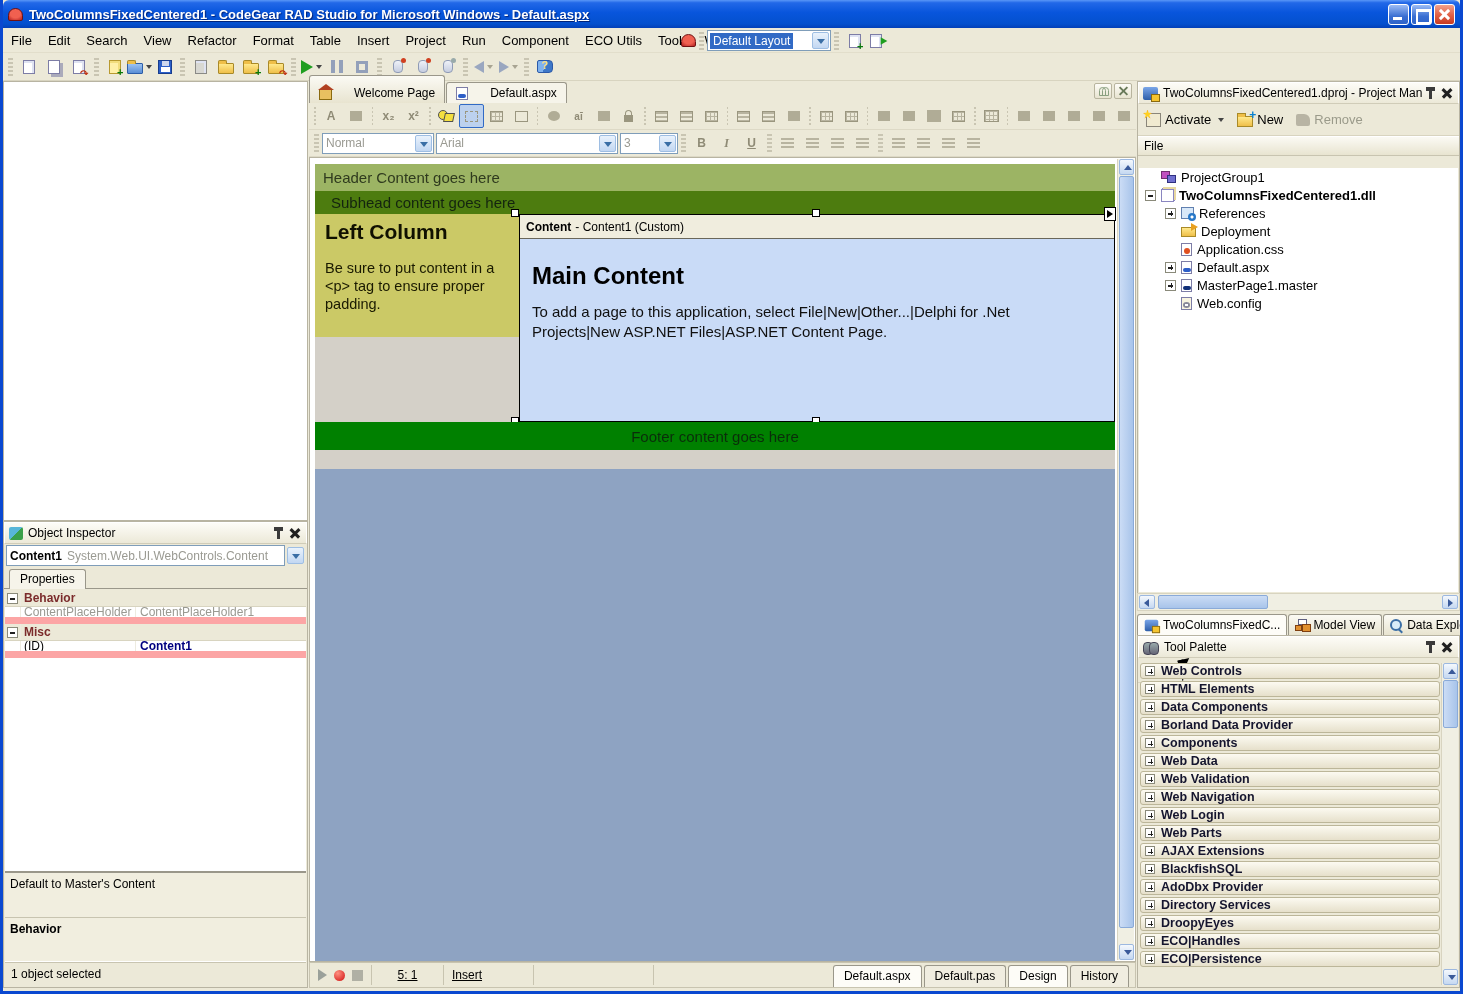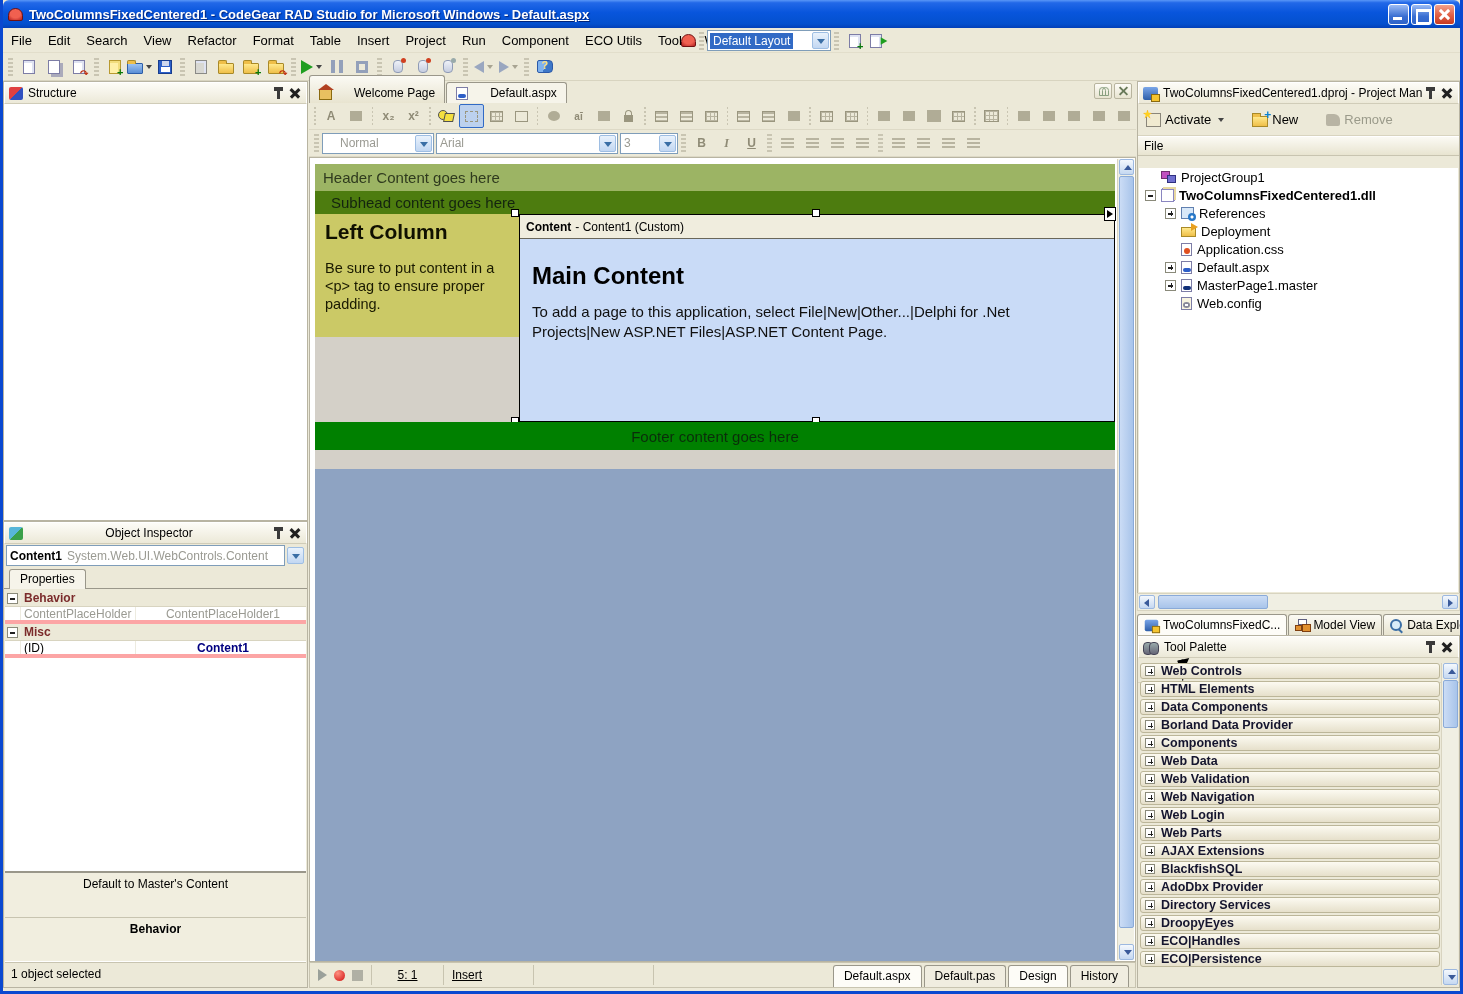--- a/index.html
+++ b/index.html
@@ -79,29 +79,29 @@
   .ic-pm::after { content:""; position:absolute; right:-2px; bottom:-2px; width:7px; height:6px; background:#f4c430; border:1px solid #8a6a10; }
   .ic-binoc { width:16px; height:11px; position:relative; }
   .ic-binoc::before,.ic-binoc::after { content:""; position:absolute; top:0; width:8px; height:11px; border-radius:4px; background:linear-gradient(#9aa,#667); border:1px solid #445; }
   .ic-binoc::after { right:0; }
 
   
   .left-col { position:absolute; left:0; top:0; width:305px; height:907px; }
   .structure-panel { position:absolute; left:0; top:0; width:305px; height:440px; border:1px solid #B8B4A2; background:#fff; }
   .structure-body { position:absolute; left:1px; top:23px; right:1px; bottom:1px; background:#fff; }
 
-  .oi-panel { position:absolute; left:0; top:440px; width:305px; height:467px; border:1px solid #B8B4A2; background:#ECE9D8;text-align:center; }
+  .oi-panel { position:absolute; left:0; top:440px; width:305px; height:467px; border:1px solid #B8B4A2; background:#ECE9D8; }
   .oi-combo-row { height:23px; display:flex; align-items:center; padding:1px 2px; }
   .oi-combo { flex:1; height:21px; background:#fff; border:1px solid #7F9DB9; display:flex; align-items:center; font-size:12px; padding-left:3px; overflow:hidden; }
   .oi-combo .objname { font-weight:bold; white-space:nowrap; }
   .oi-combo .objtype { color:#9a9a92; margin-left:5px; white-space:nowrap; }
   .oi-tabrow { height:22px; border-bottom:1px solid #9a978a; display:flex; align-items:flex-end; padding-left:5px; }
   .oi-tab { background:#F6F4EA; border:1px solid #9a978a; border-bottom:none; border-radius:3px 3px 0 0; font-size:12px; padding:2px 10px 3px; position:relative; top:1px; }
   .oi-grid { position:absolute; left:1px; right:1px; top:68px; bottom:115px; background:#fff; border-bottom:1px solid #9a978a; font-size:12px; overflow:hidden; }
-  .oi-row { height:17px; display:flex; align-items:center; border-bottom:4px solid #fca5a5; }
+  .oi-row { height:17px; display:flex; align-items:center; border-bottom:7px solid #fca5a5; }
   .oi-row.cat { background:#ECE9D8; color:#7B2B2B; font-weight:bold; border-bottom:1px solid #D8D4C0; }
   .oi-gutter { width:16px; display:flex; align-items:center; justify-content:center; align-self:stretch; border-right:1px solid #EDEBE0; }
   .expbox { width:11px; height:11px; border:1px solid #8a8a7a; background:#fff; position:relative; }
   .expbox::before { content:""; position:absolute; left:2px; top:4.5px; width:5px; height:1.5px; background:#202020; }
   .expbox.plus::after { content:""; position:absolute; left:4.5px; top:2px; width:1.5px; height:5px; background:#202020; }
   .oi-name { width:115px; padding-left:3px; align-self:stretch; display:flex; align-items:center; border-right:1px solid #EDEBE0; white-space:nowrap; overflow:hidden; }
   .oi-val { flex:1; padding-left:4px; white-space:nowrap; overflow:hidden; }
   .dim { color:#9a9a92; }
   .oi-val.idval { color:#000080; font-weight:bold; }
   .oi-desc { position:absolute; left:1px; right:1px; bottom:70px; height:45px; background:#F1EEDF; border-top:1px solid #9a978a; font-size:12px; padding:4px 5px; }
@@ -177,21 +177,21 @@
   .tri-gray { width:0;height:0;border-left:9px solid #9aa09a;border-top:6px solid transparent;border-bottom:6px solid transparent; }
   .rec-red { width:11px;height:11px;border-radius:50%;background:radial-gradient(circle at 35% 30%,#ff9080,#d01010); }
   .sq-gray { width:11px;height:11px;background:#b0b0a4; }
   .bottom-tabs { margin-left:auto; display:flex; align-items:flex-end; height:100%; padding-right:6px; }
   .btab { font-size:12px; border:1px solid #9a978a; border-bottom:none; padding:3px 10px 4px; background:#F0EDE0; border-radius:3px 3px 0 0; margin-left:2px; }
   .btab.active { background:#FDFCF7; }
 
   
   .right-col { position:absolute; left:1134px; top:0; width:323px; height:907px; }
   .pm-panel { position:absolute; left:0; top:0; width:323px; height:530px; border:1px solid #B8B4A2; background:#ECE9D8; }
-  .pm-toolbar { height:32px; display:flex; align-items:center; gap:20px; padding:0 4px; border-bottom:1px solid #D8D4C0; font-size:13px; }
+  .pm-toolbar { height:32px; display:flex; align-items:center; gap:5px; padding:0 4px; border-bottom:1px solid #D8D4C0; font-size:13px; }
   .pm-btn { display:flex; align-items:center; gap:4px; padding:3px 4px; border-radius:2px; }
   .pm-btn .lbl { white-space:nowrap; }
   .pm-btn.disabled { color:#9a9a8a; }
   .ic-activate { width:15px; height:14px; background:#f0ead0; border:1px solid #8a867a; position:relative; }
   .ic-activate::before { content:""; position:absolute; left:-4px; top:-4px; width:9px; height:9px; background:radial-gradient(circle,#ffd020 40%,#e06010); clip-path:polygon(50% 0,63% 35%,100% 38%,70% 60%,82% 100%,50% 75%,18% 100%,30% 60%,0 38%,37% 35%); }
   .ic-newfolder { width:16px; height:11px; background:linear-gradient(#FFE98C,#EFBF49); border:1px solid #A98A28; position:relative; margin-top:4px; }
   .ic-newfolder::before { content:""; position:absolute; top:-4px; left:-1px; width:7px; height:3px; background:#EFBF49; border:1px solid #A98A28; border-bottom:none; }
   .ic-newfolder::after { content:"+"; position:absolute; right:-4px; top:-9px; color:#0880d0; font-weight:bold; font-size:12px; }
   .ic-remove { width:14px; height:12px; background:#b8b4a4; border-radius:2px 6px 2px 2px; }
   .pm-filehdr { height:20px; background:linear-gradient(#FBFAF4,#E8E4D0); border-bottom:1px solid #C8C4B0; border-top:1px solid #fff; font-size:12px; display:flex; align-items:center; padding-left:6px; }
@@ -360,30 +360,20 @@
     <span class="tb">
         <span class="ic-book"></span>
       </span>
   </div>
 
   <div class="workspace">
 
     <div class="left-col">
 
       <div class="structure-panel">
-        <div class="panel-caption">
-          <span class="ic-struct"></span>
-          <span class="cap-title">Structure</span>
-          <span class="capbtn">
-              <span class="pin"></span>
-            </span>
-          <span class="capbtn">
-              <span class="xglyph"></span>
-            </span>
-        </div>
         <div class="structure-body"></div>
       </div>
 
       <div class="oi-panel">
         <div class="panel-caption">
           <span class="ic-oi"></span>
           <span class="cap-title">Object Inspector</span>
           <span class="capbtn">
               <span class="pin"></span>
             </span>
@@ -551,21 +541,21 @@
             <span class="fico solid"></span>
           </span>
         <span class="tb">
             <span class="fico solid"></span>
           </span>
       </div>
 
       <div class="fmtbar">
         <span class="grip"></span>
         <span class="xp-combo" style="width:112px;">
-          <span class="cmb-dis" style="padding-left:17px;">Normal</span>
+          <span class="cmb-dis" style="padding-left:3px;">Normal</span>
           <span class="combo-btn"></span>
         </span>
         <span class="xp-combo" style="width:182px;margin-left:2px;">
           <span class="cmb-dis" style="padding-left:3px;">Arial</span>
           <span class="combo-btn"></span>
         </span>
         <span class="xp-combo" style="width:58px;margin-left:2px;">
           <span class="cmb-dis" style="padding-left:3px;">3</span>
           <span class="combo-btn"></span>
         </span>

